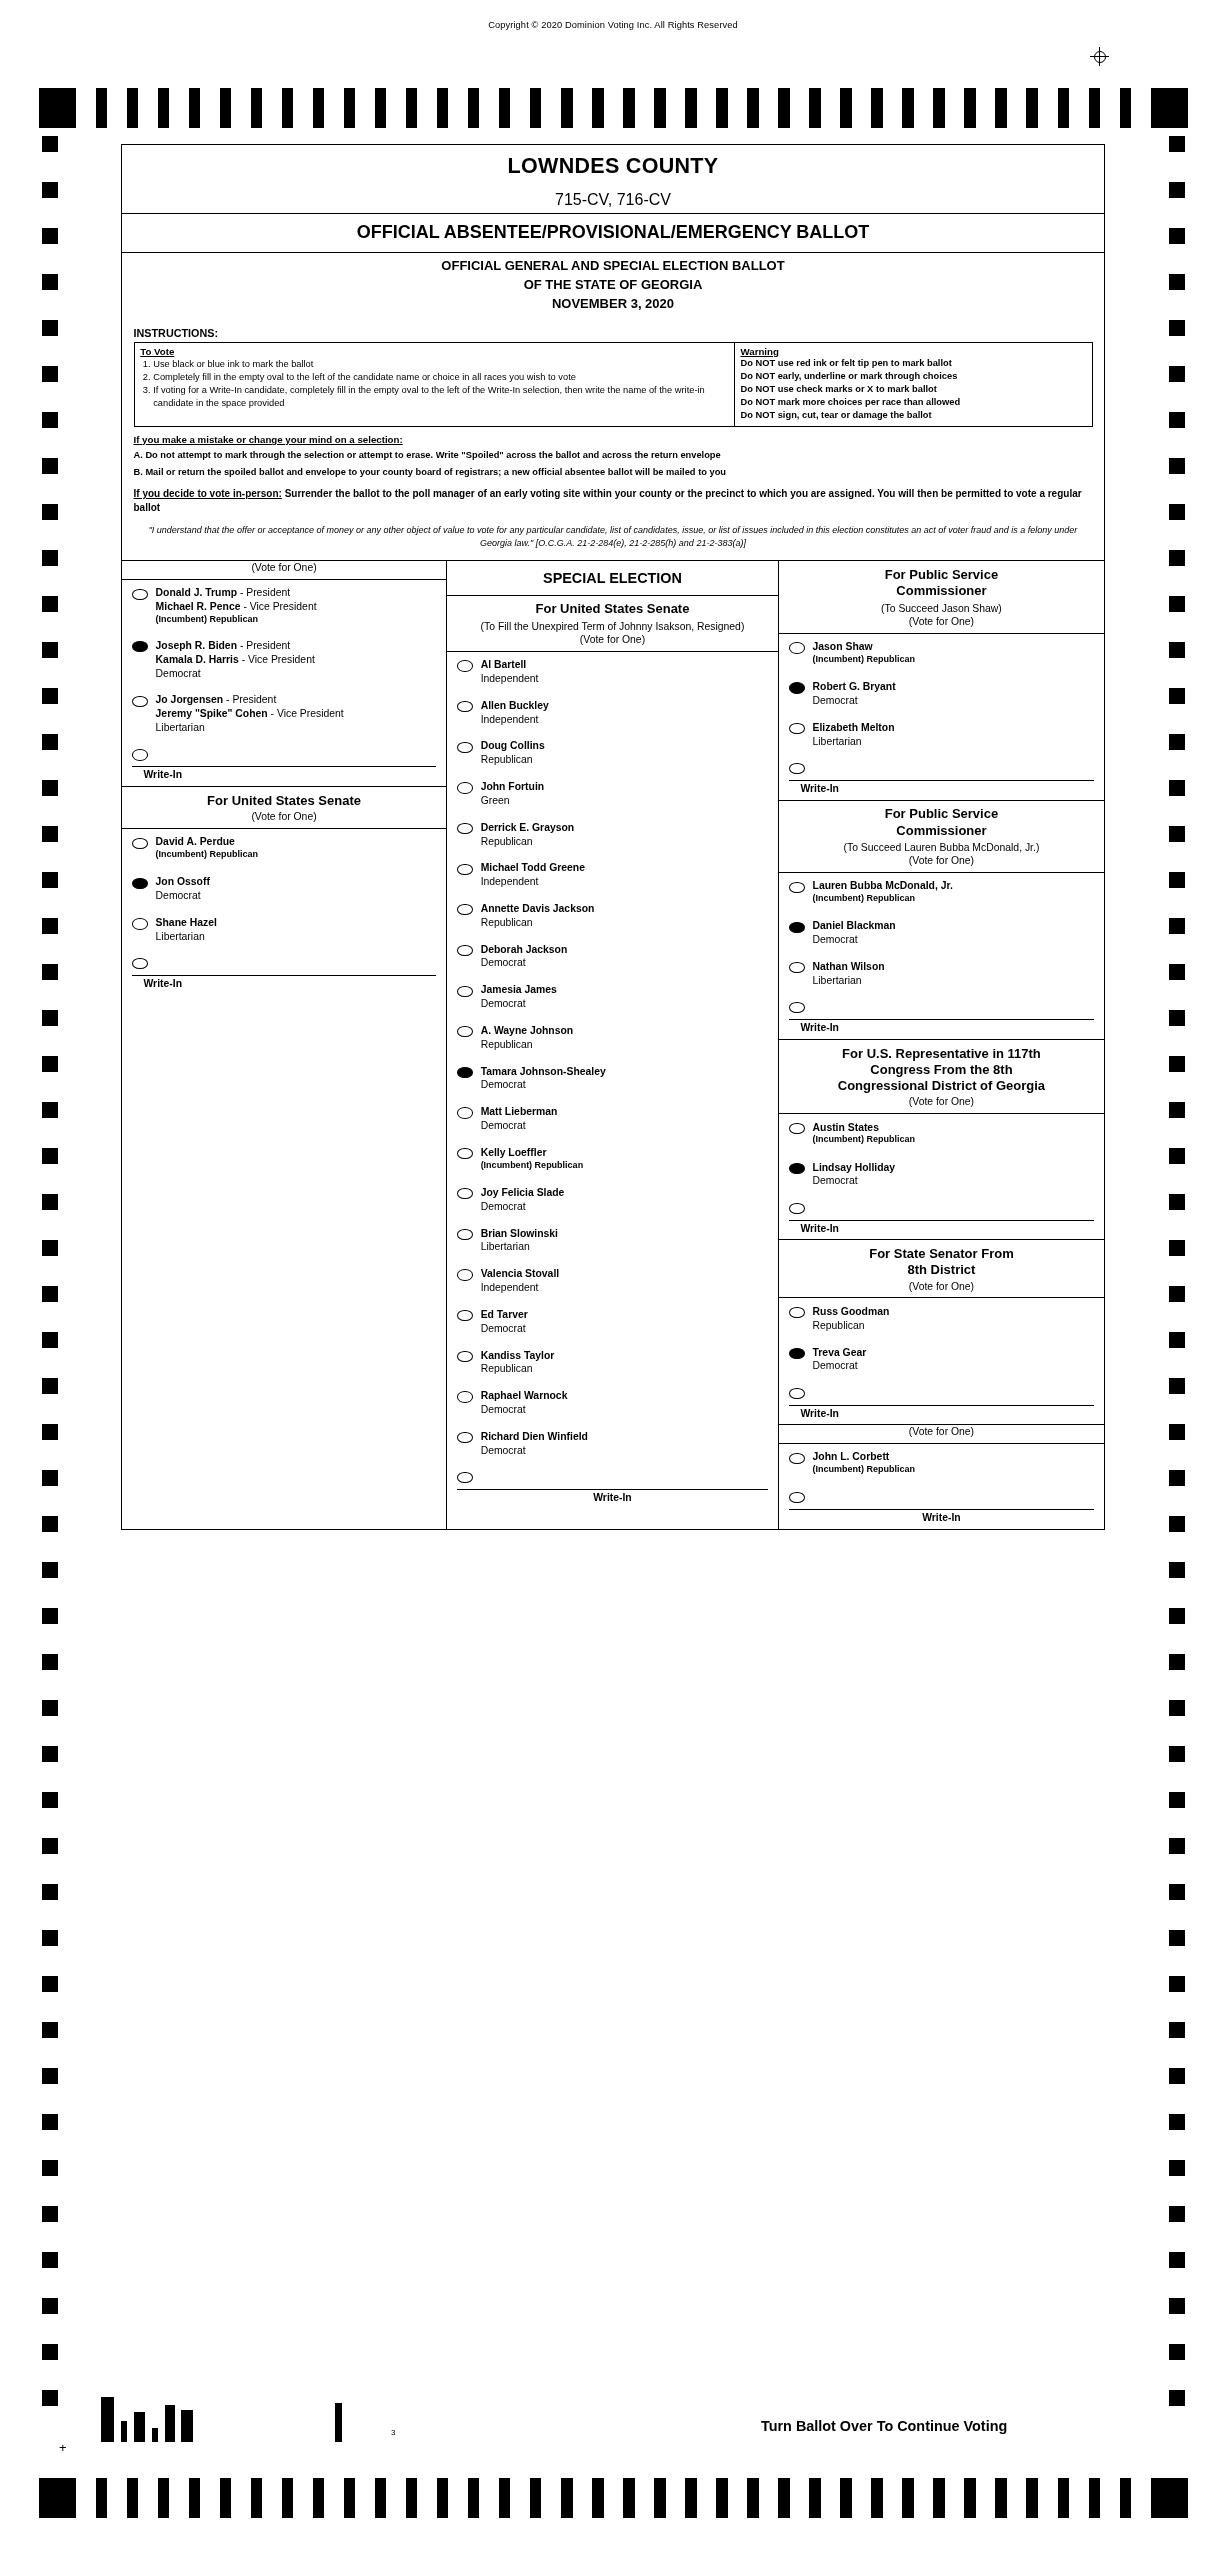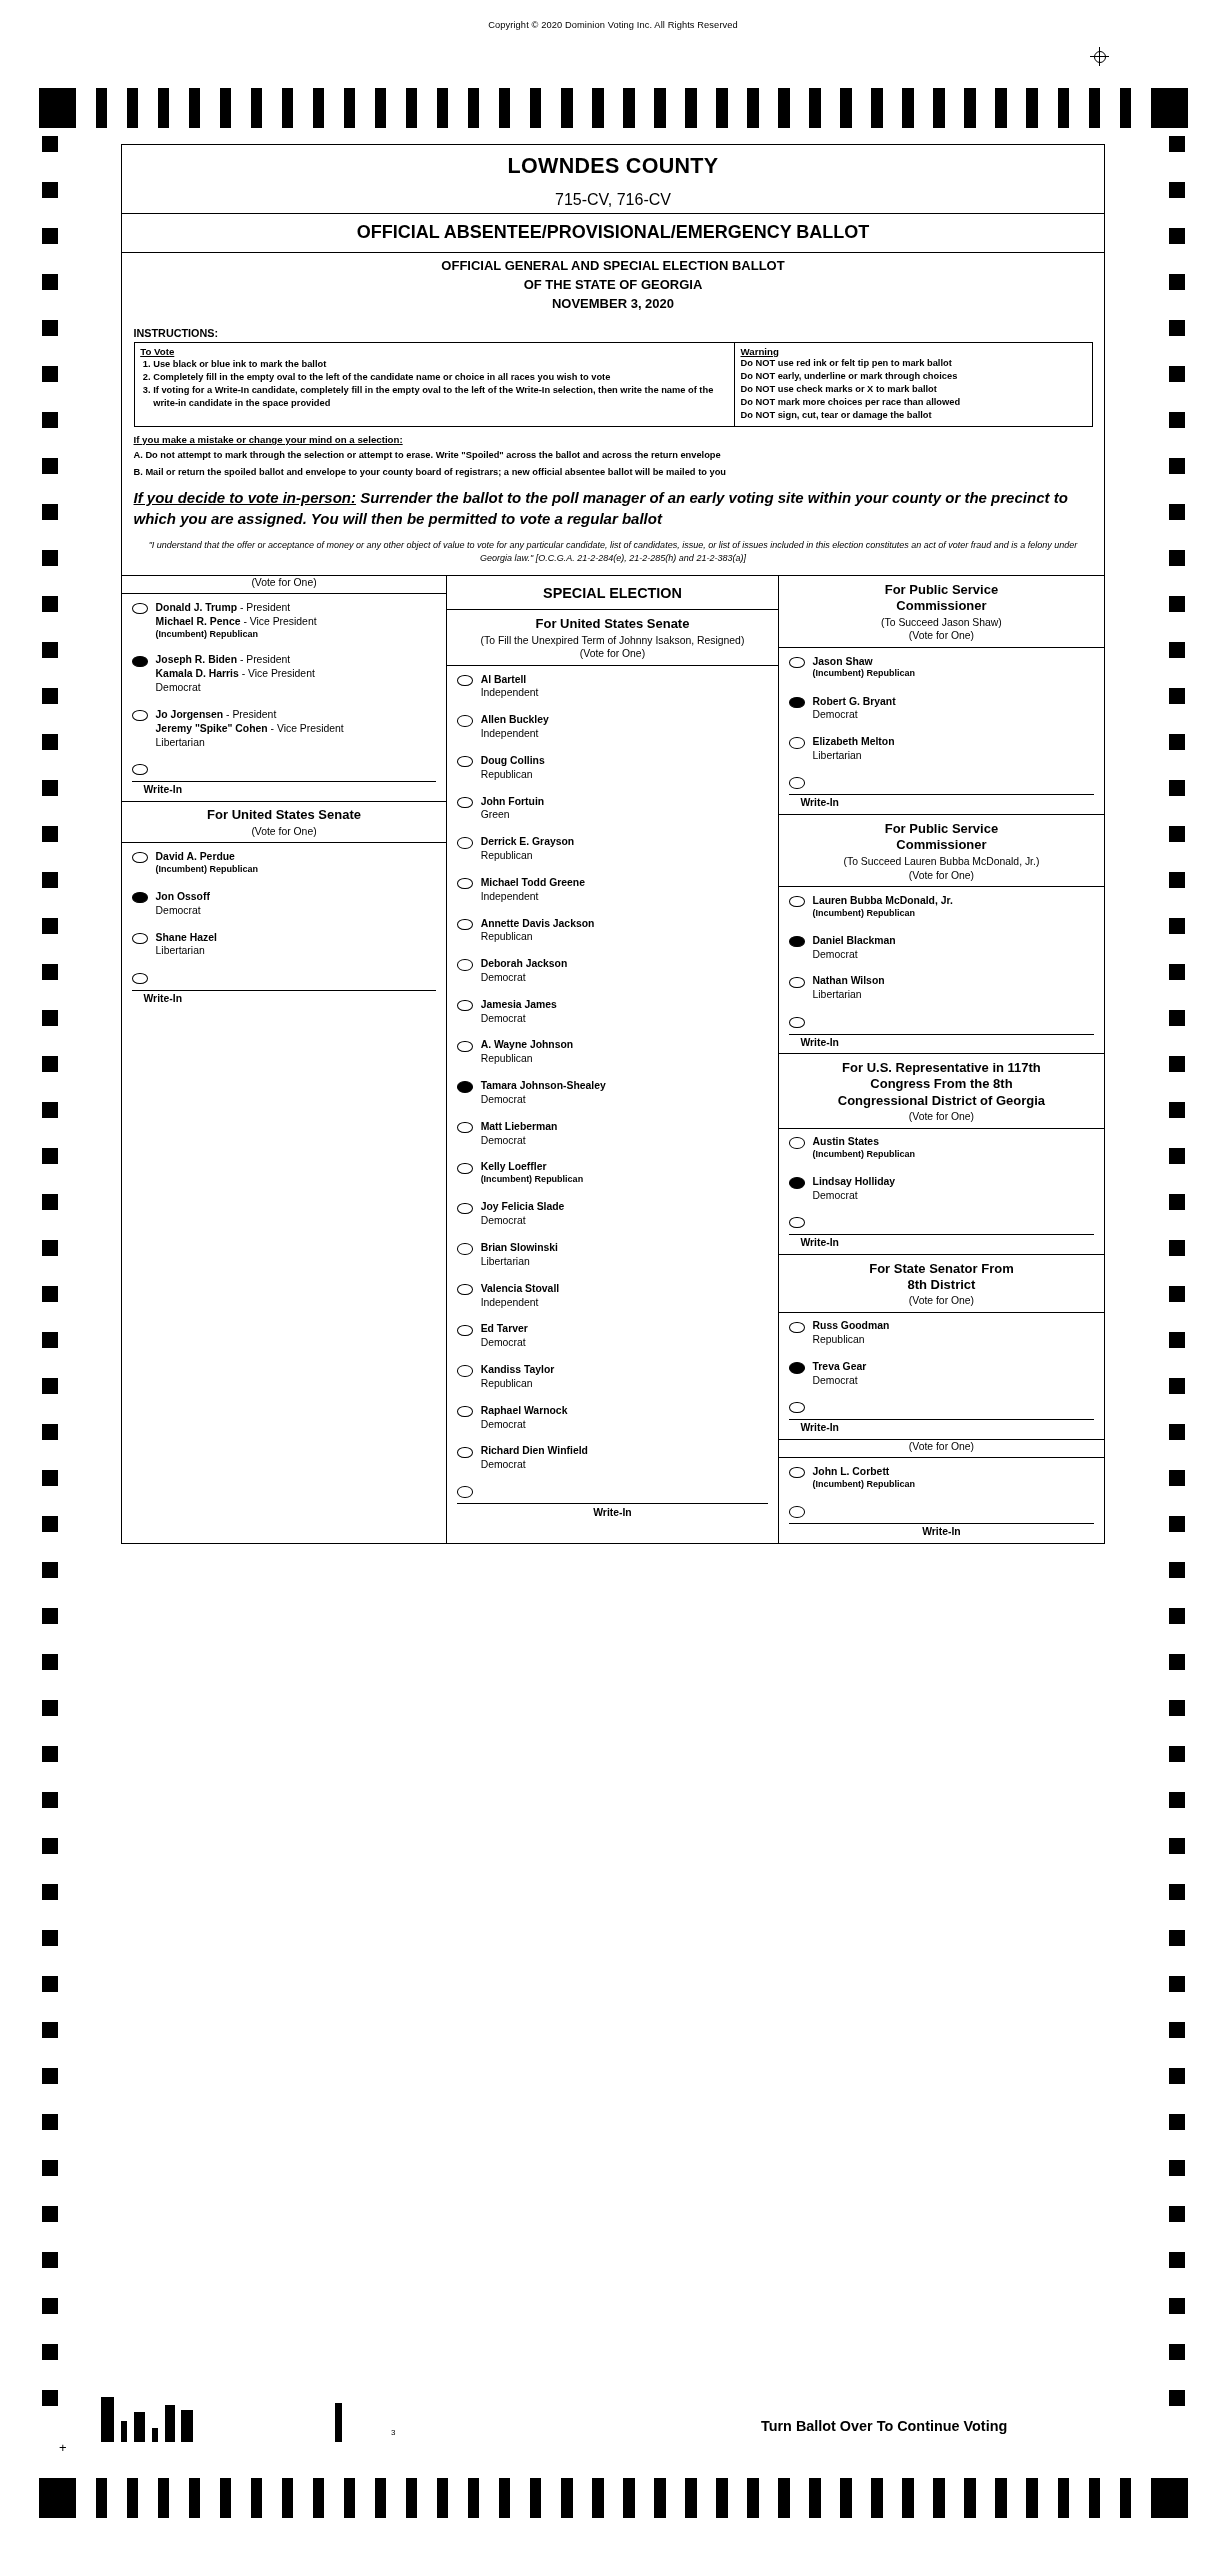--- a/index.html
+++ b/index.html
@@ -79,25 +79,25 @@
   }
 
   
   .instr{padding:4.3px 11.5px 7.2px;}
   .instr-title{font-weight:bold;font-size:10.8px;text-decoration:none;}
   .instr-cols{display:flex;border:1.1px solid #000;margin-top:2.9px;}
   .instr-left{flex:1 1 63%;padding:2.9px 5.7px 4.3px;border-right:1.1px solid #000;}
   .instr-right{flex:1 1 37%;padding:2.9px 5.7px 4.3px;}
   .boxhead{font-weight:bold;font-size:9.7px;text-decoration:underline;}
   .instr-left ol{margin:1.4px 0 0 0;padding-left:13px;}
-  .instr-left li{font-size:9.3px;line-height:1.34;font-weight:bold;margin-bottom:0.7px;}
+  .instr-left li{font-size:9.3px;line-height:1.34;font-weight:normal;margin-bottom:0.7px;}
   .warn-line{font-size:9.3px;line-height:1.40;font-weight:bold;}
   .mistake{margin-top:7.2px;font-size:9.7px;font-weight:bold;text-decoration:underline;}
   .mistake-body{font-size:9.3px;font-weight:bold;line-height:1.5;margin-top:3.6px;}
-  .inperson{margin-top:6.5px;font-size:15px;font-weight:bold;line-height:1.45;font-style:italic;}
+  .inperson{margin-top:6.5px;font-size:10px;font-weight:bold;line-height:1.45;}
   .inperson u{text-decoration:underline;}
   .attest{
     margin-top:8.6px;font-size:9px;font-style:italic;text-align:center;line-height:1.45;
     padding:0 4.3px 2.9px;
   }
 
   
   .cols{display:flex;border-top:1.4px solid #000;}
   .col{box-sizing:border-box;}
   .col1{width:33.1%;border-right:1.4px solid #000;padding:0;}

